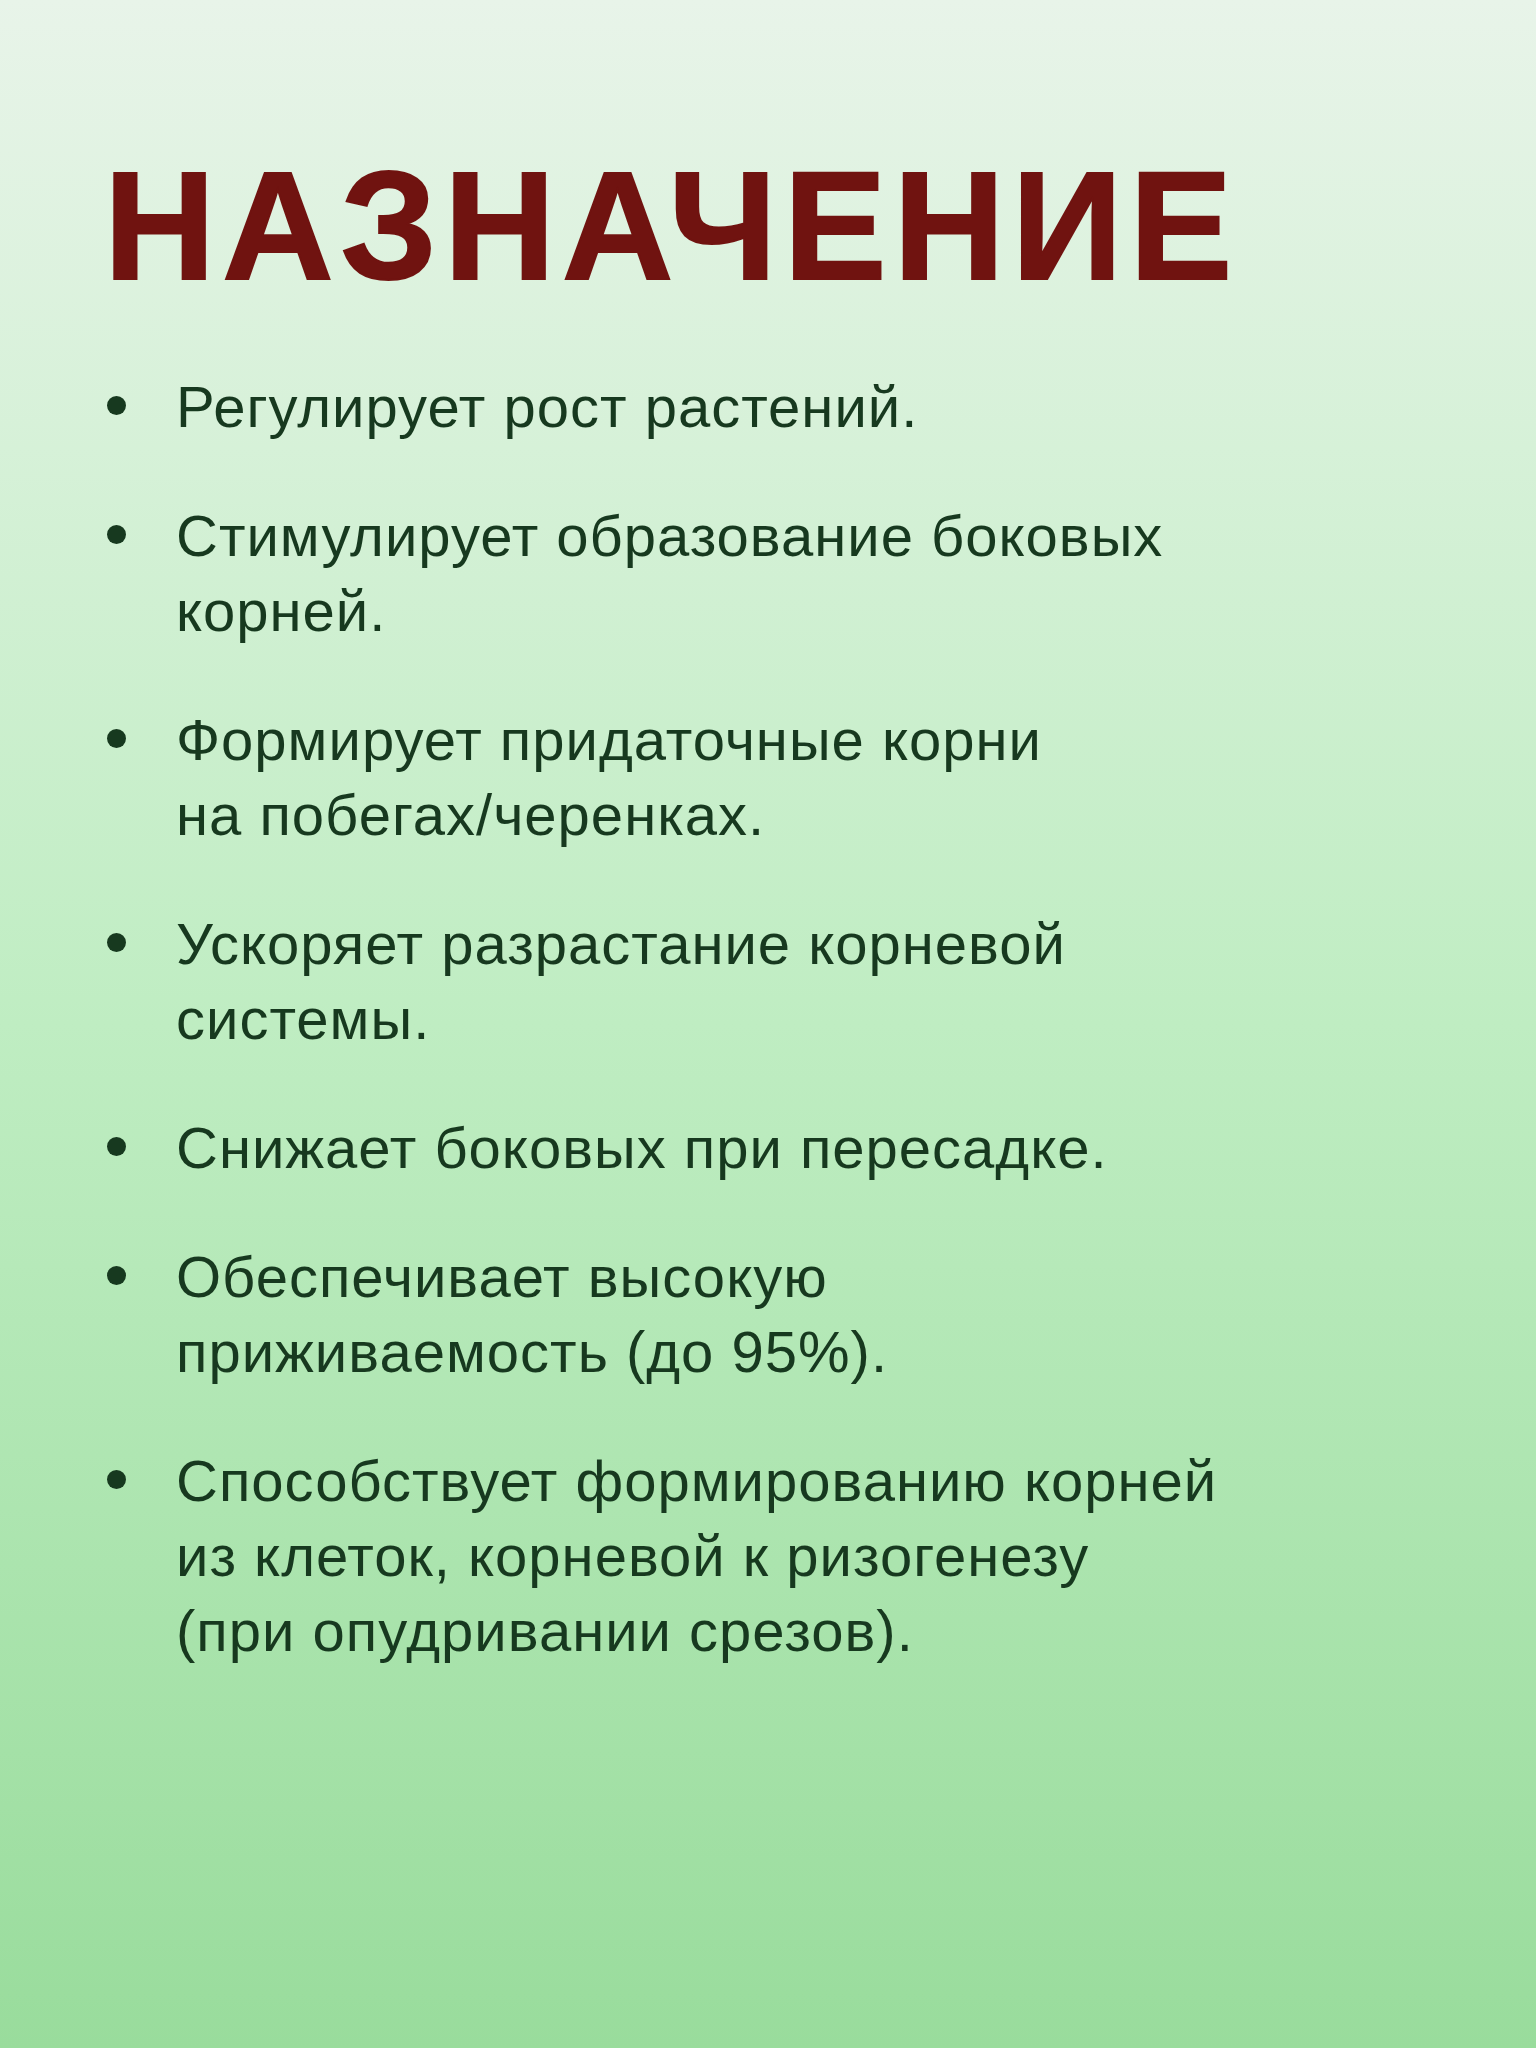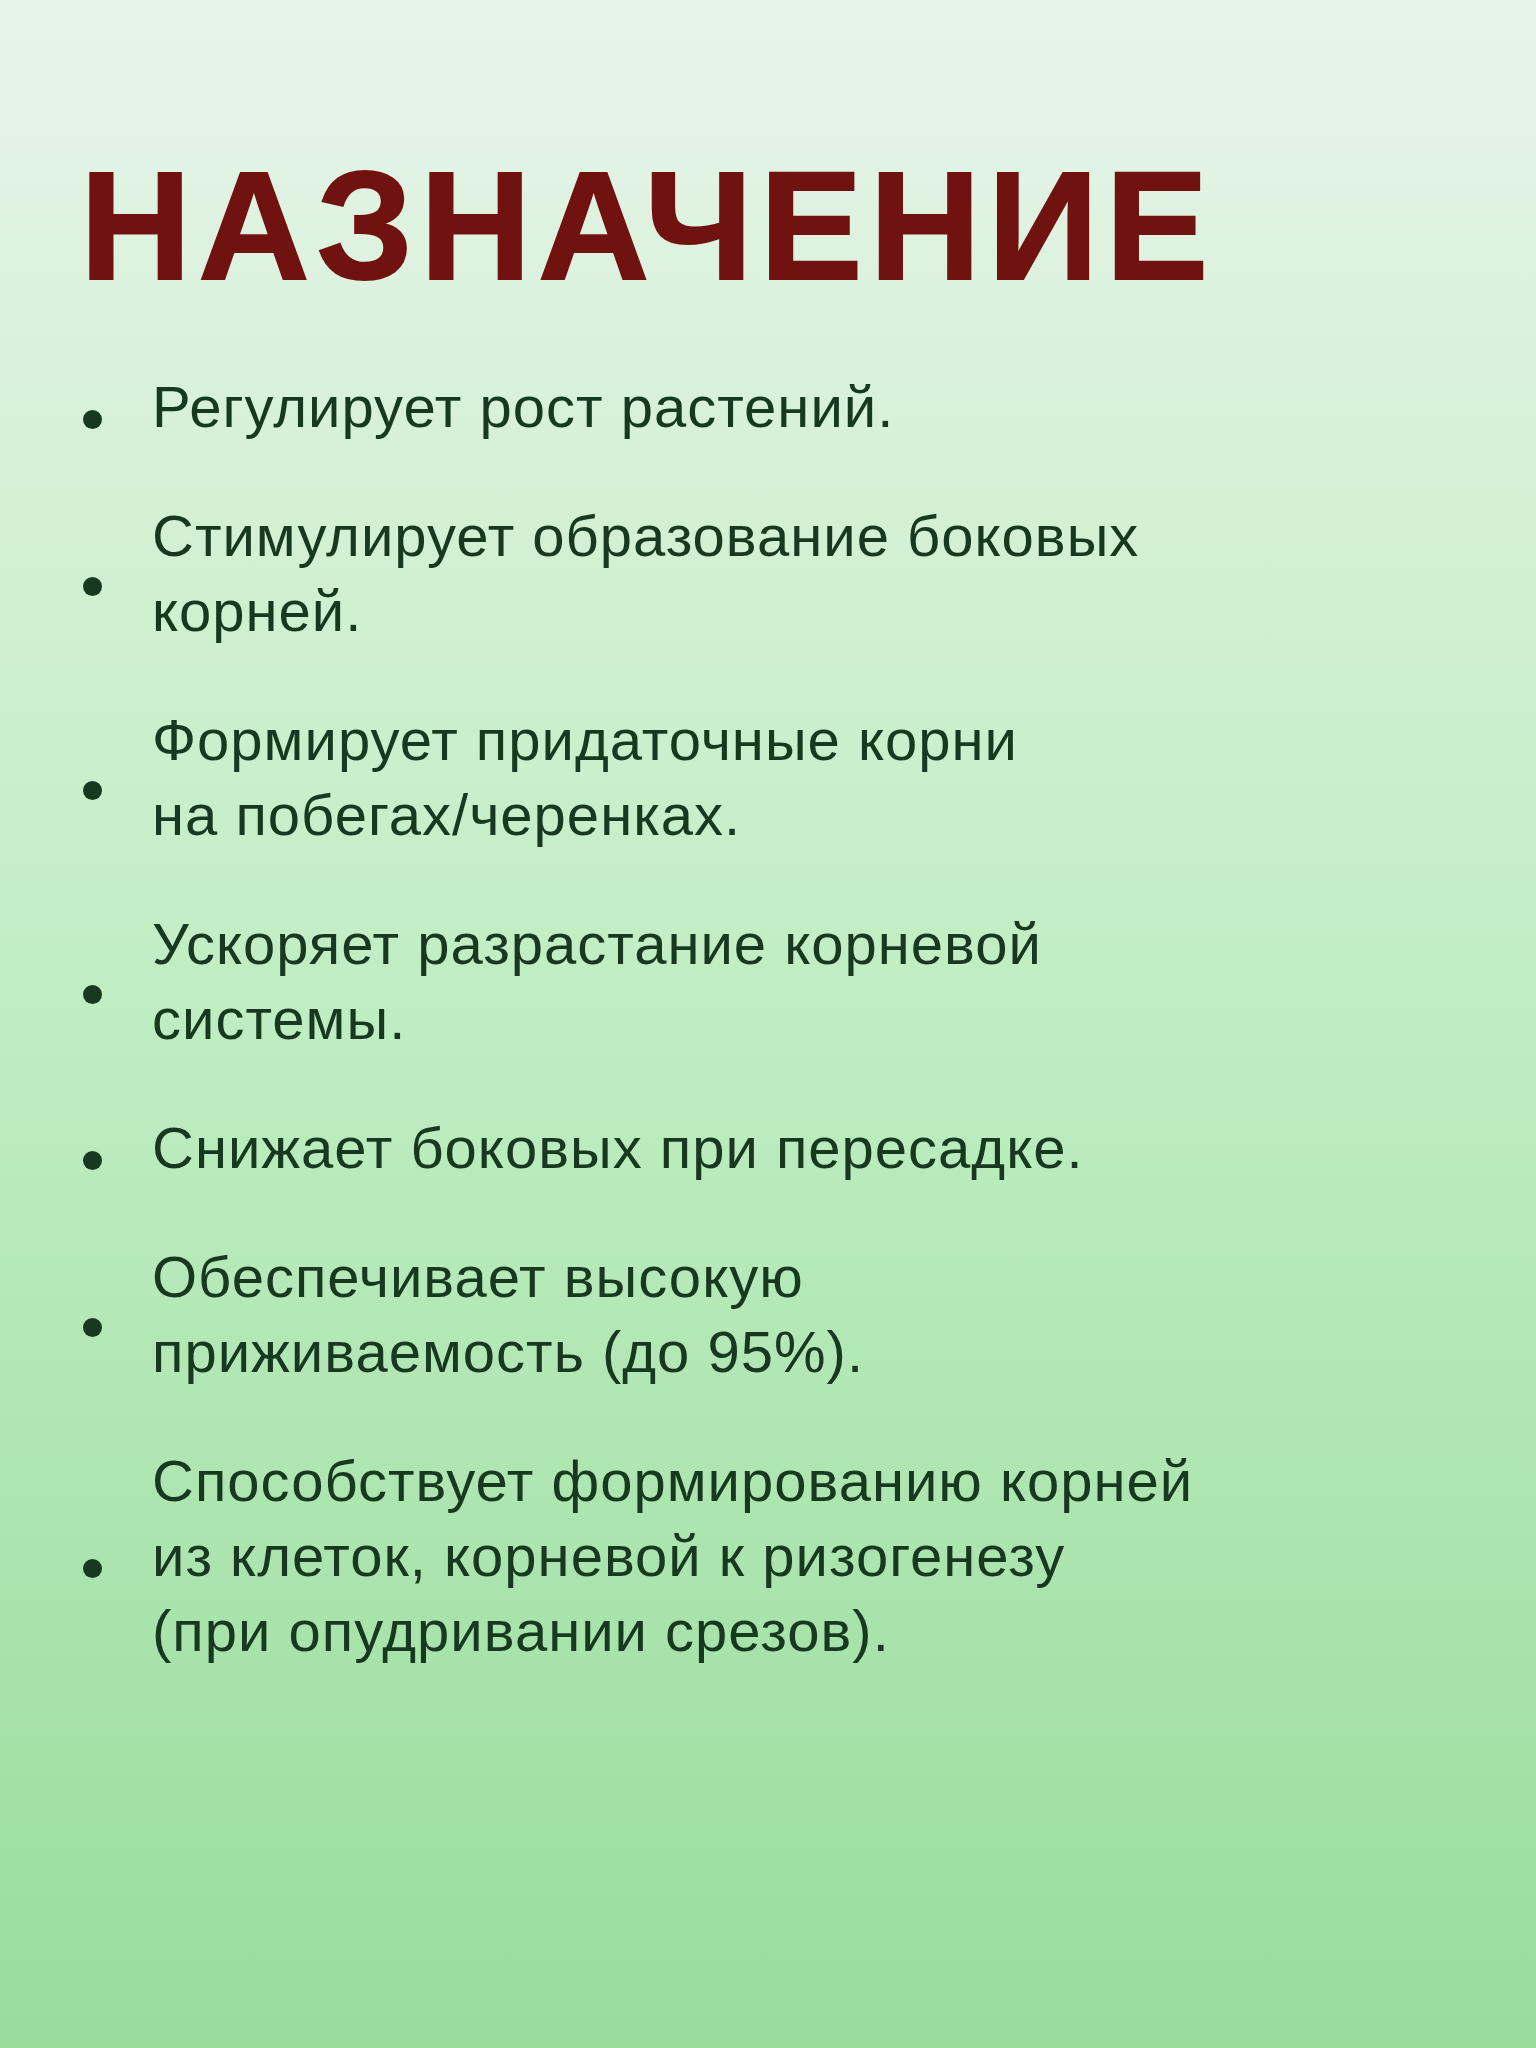--- a/index.html
+++ b/index.html
@@ -13,21 +13,21 @@
     background: linear-gradient(180deg,
       var(--bg-top, #e8f4e9) 0%,
       var(--bg-mid, #bfedc2) 50%,
       var(--bg-bottom, #99dc9c) 100%);
     font-family: "Liberation Sans", "DejaVu Sans", sans-serif;
   }
   .card {
     box-sizing: border-box;
     width: 100%;
     height: 100%;
-    padding: 134px 90px 0 80px;
+    padding: 134px 90px 0 104px;
   }
   .title {
     margin: 0;
     color: var(--title-color, #701310);
     font-size: 154px;
     line-height: 1.2;
     font-weight: 900;
     letter-spacing: 7px;
     -webkit-text-stroke: 2px currentColor;
     white-space: nowrap;
@@ -35,21 +35,21 @@
   .benefits {
     list-style: none;
     margin: 50px 0 0 0;
     padding: 0;
     display: flex;
     flex-direction: column;
     row-gap: 54px;
   }
   .benefit {
     display: flex;
-    align-items: center;
+    align-items: flex-start;
   }
   .dot {
     flex: none;
     width: 19px;
     height: 19px;
     margin: 27px 0 0 3px;
     border-radius: 50%;
     background: var(--text-color, #17391f);
   }
   .benefit-text {

